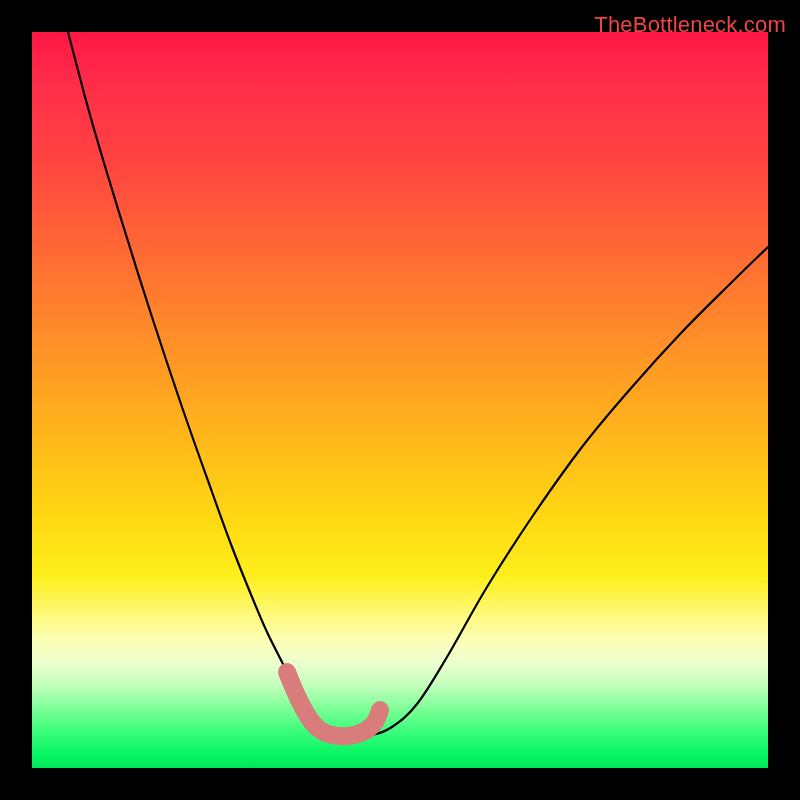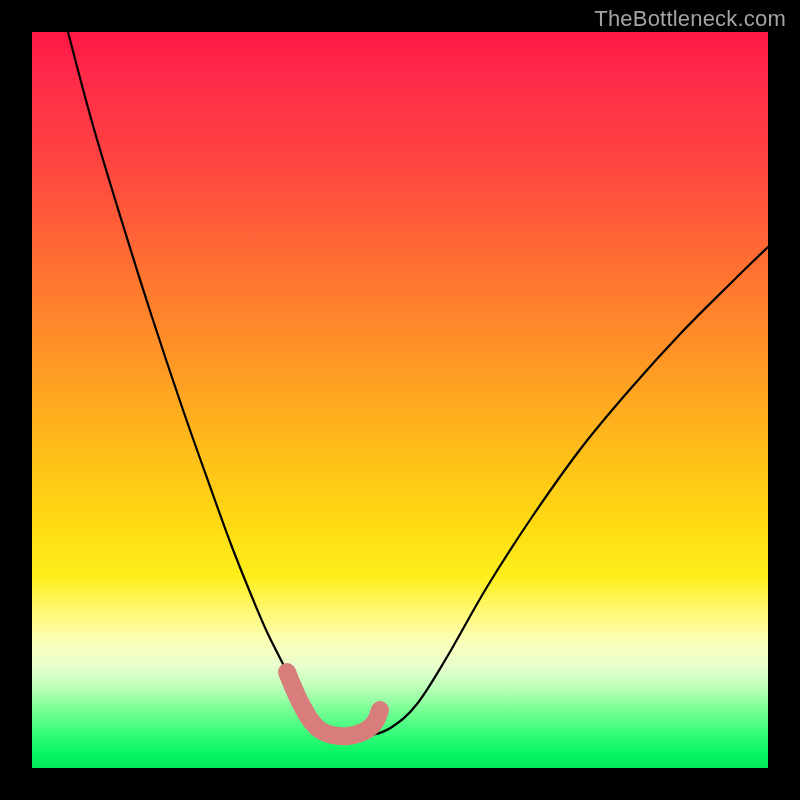--- a/index.html
+++ b/index.html
@@ -55,23 +55,23 @@
   }
   .curve-svg {
     position: absolute;
     left: 0;
     top: 0;
     width: 100%;
     height: 100%;
   }
   .watermark {
     position: absolute;
-    top: 6px;
+    top: 12px;
     right: 14px;
-    color: #a3a3a3;
+    color: #ef4444;
     font-size: 22px;
     letter-spacing: 0.2px;
     font-weight: 500;
   }
 </style>
 </head>
 <body>
 
 <div class="frame">
   <div class="plot">

